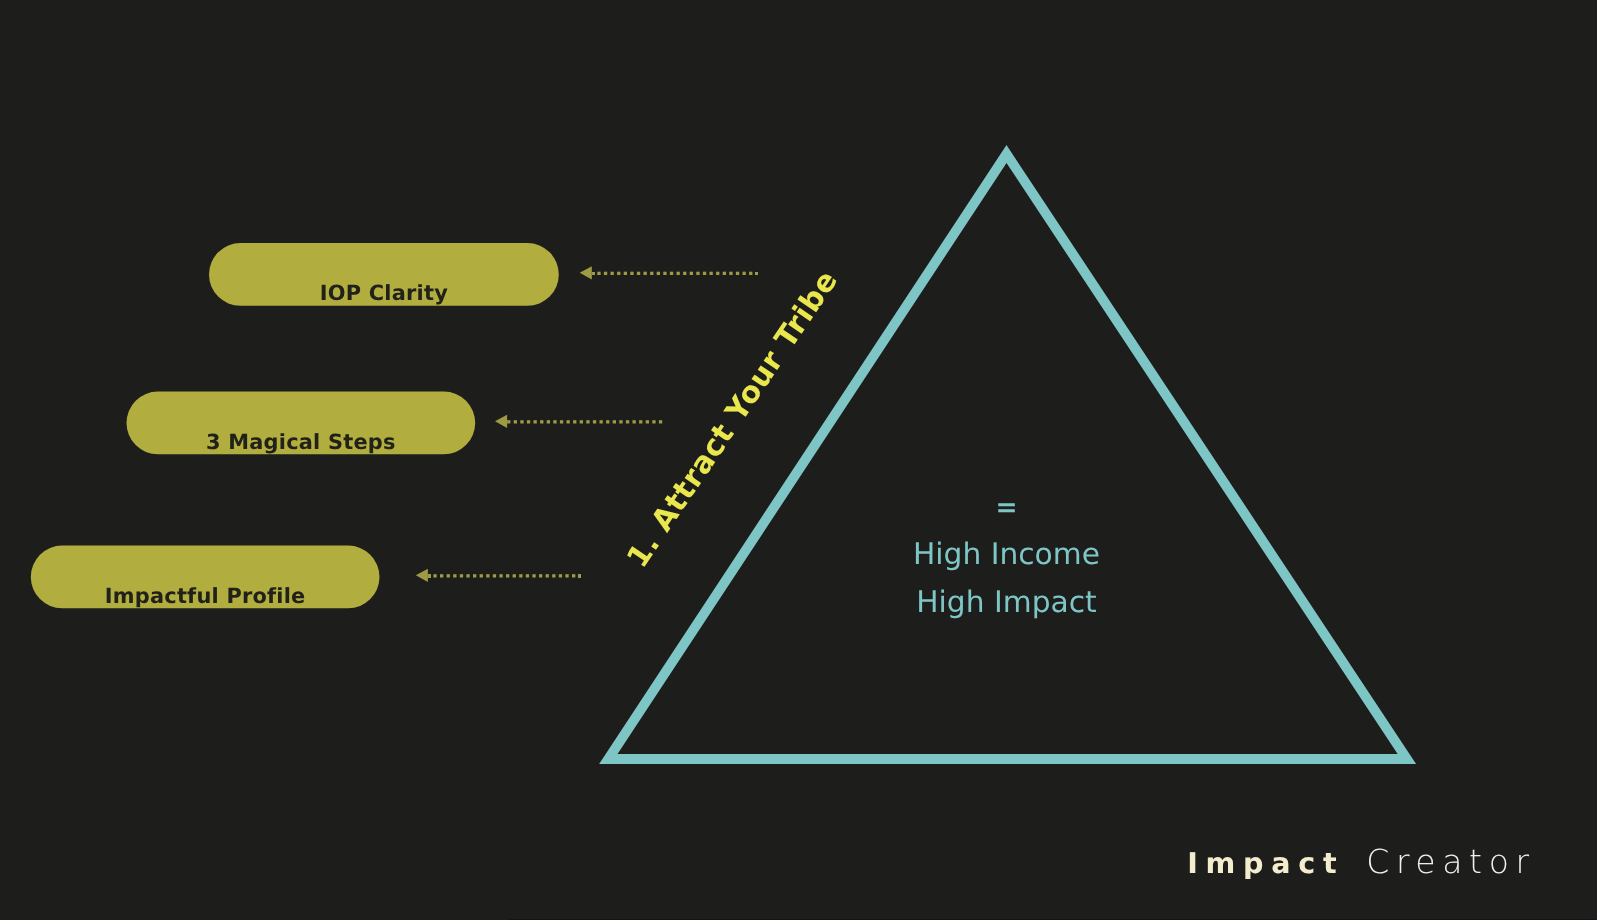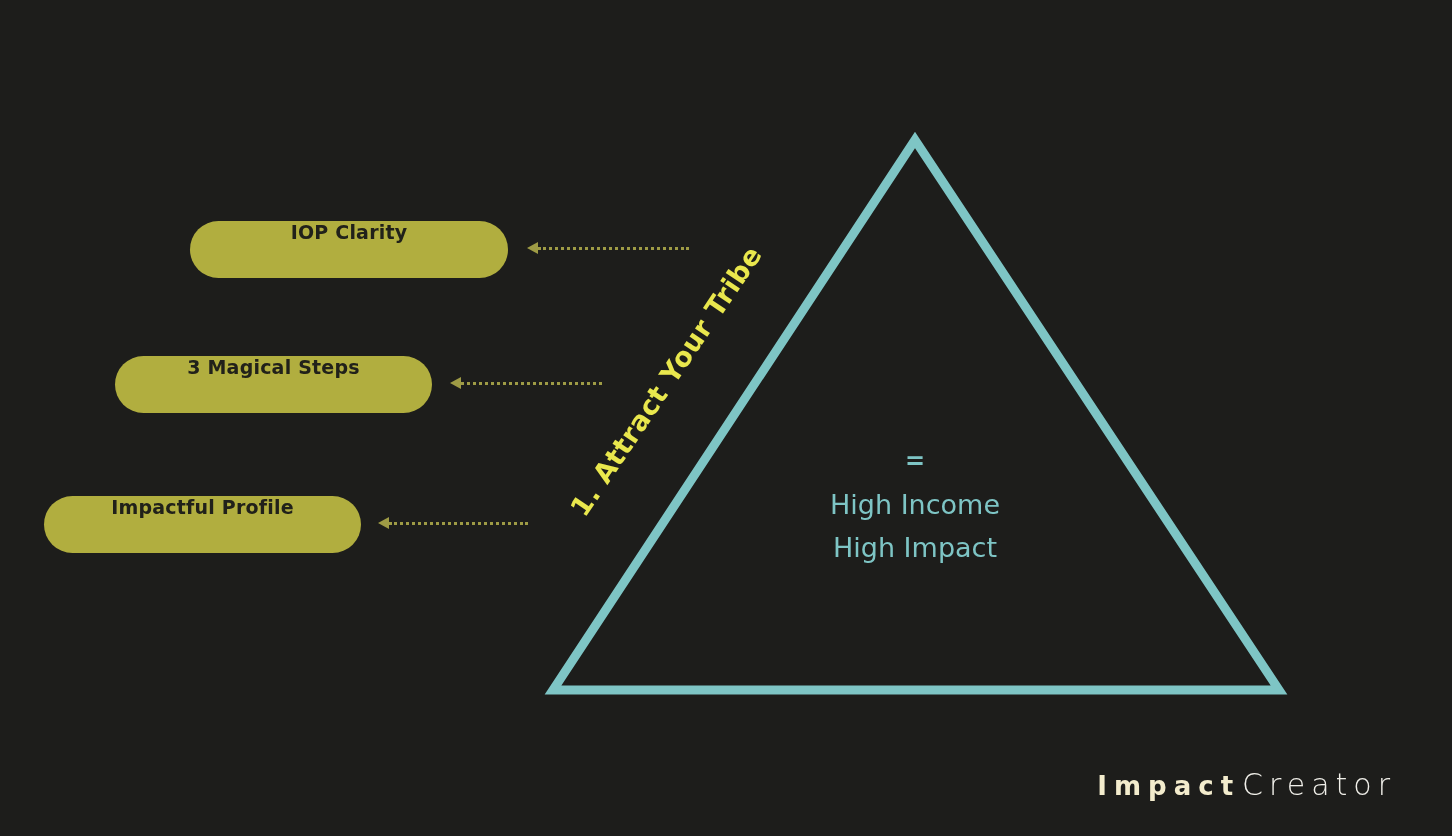--- a/index.html
+++ b/index.html
@@ -49,32 +49,32 @@
     font-weight: 600;
   }
 
   
   .pill {
     position: absolute;
     height: 57px;
     border-radius: 29px;
     background: var(--pill, #b1ae3f);
     display: flex;
-    align-items: flex-start;
+    align-items: flex-end;
     justify-content: center;
   }
   .pill span {
     color: var(--pill-text, #21211a);
     font-size: 19px;
     font-weight: 700;
     letter-spacing: 0.2px;
   }
   .pill1 { left: 190px; top: 221px; width: 318px; }
   .pill2 { left: 115px; top: 356px; width: 317px; }
-  .pill3 { left: 44px;  top: 496px; width: 317px; }
+  .pill3 { left: 28px;  top: 496px; width: 317px; }
 
   
   .arrow {
     position: absolute;
     height: 16px;
   }
   .arrow .line {
     position: absolute;
     left: 11px;
     right: 0;
@@ -123,21 +123,21 @@
     color: var(--logo-impact, #f3eccd);
     font-size: 26px;
     font-weight: 700;
     letter-spacing: 7px;
   }
   .logo .logo-light {
     color: var(--logo-creator, #f0efe9);
     font-size: 30px;
     font-weight: 300;
     letter-spacing: 6px;
-    margin-left: 2px;
+    margin-left: 20px;
   }
 </style>
 </head>
 <body>
 
 <div class="canvas">
 
   <svg class="triangle-svg" viewBox="0 0 1452 836" xmlns="http://www.w3.org/2000/svg">
     <polygon points="915,140 1279,690 553,690"></polygon>
   </svg>

